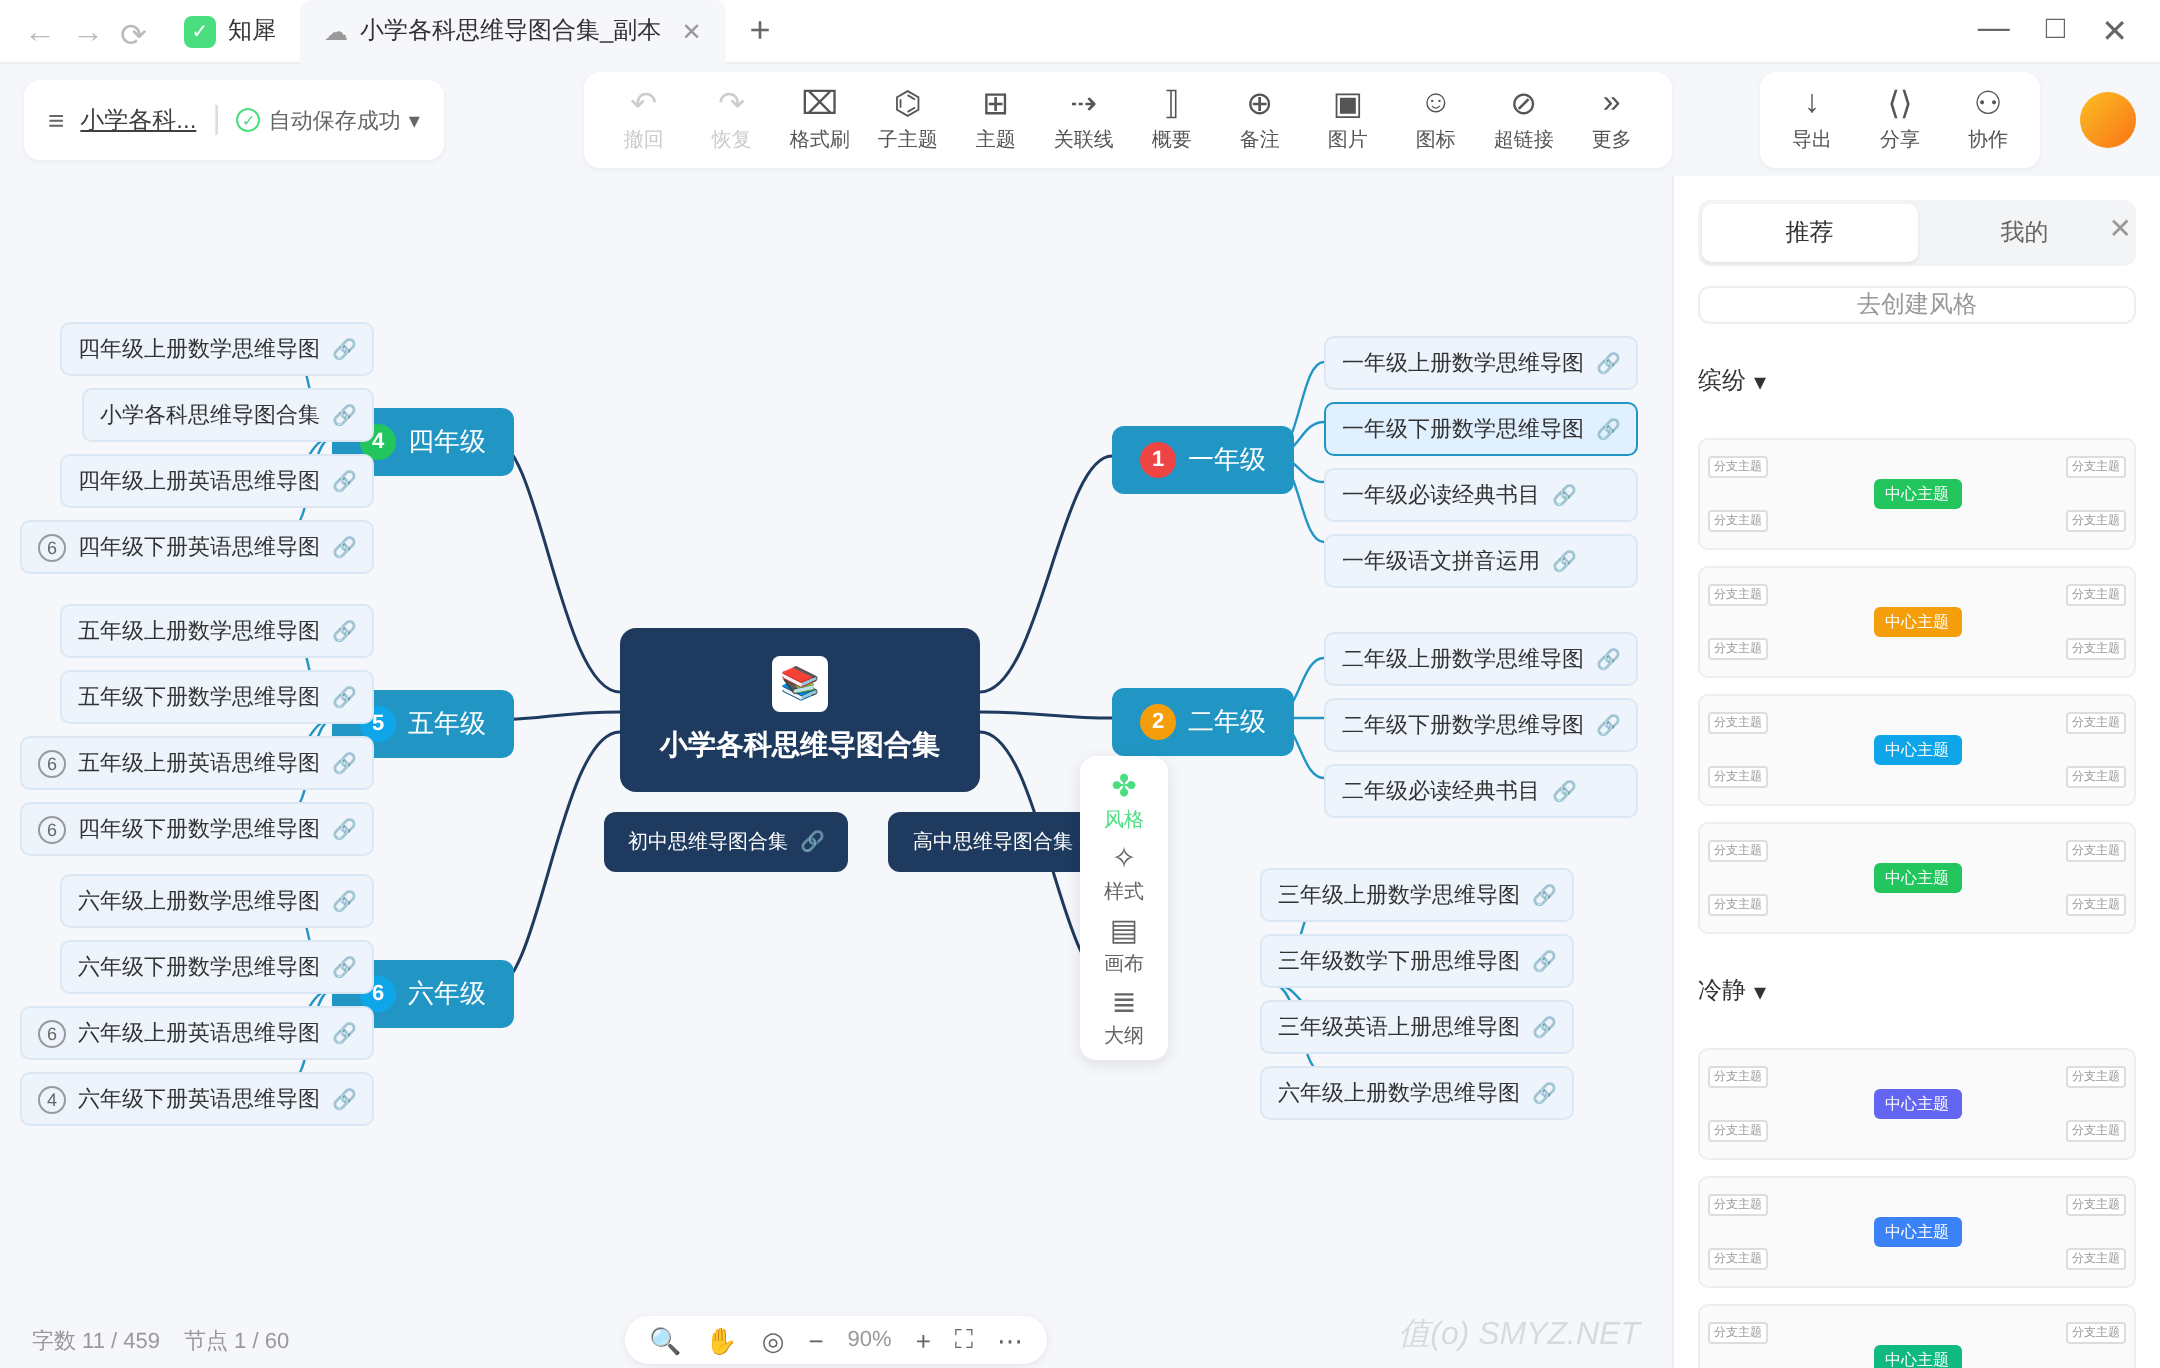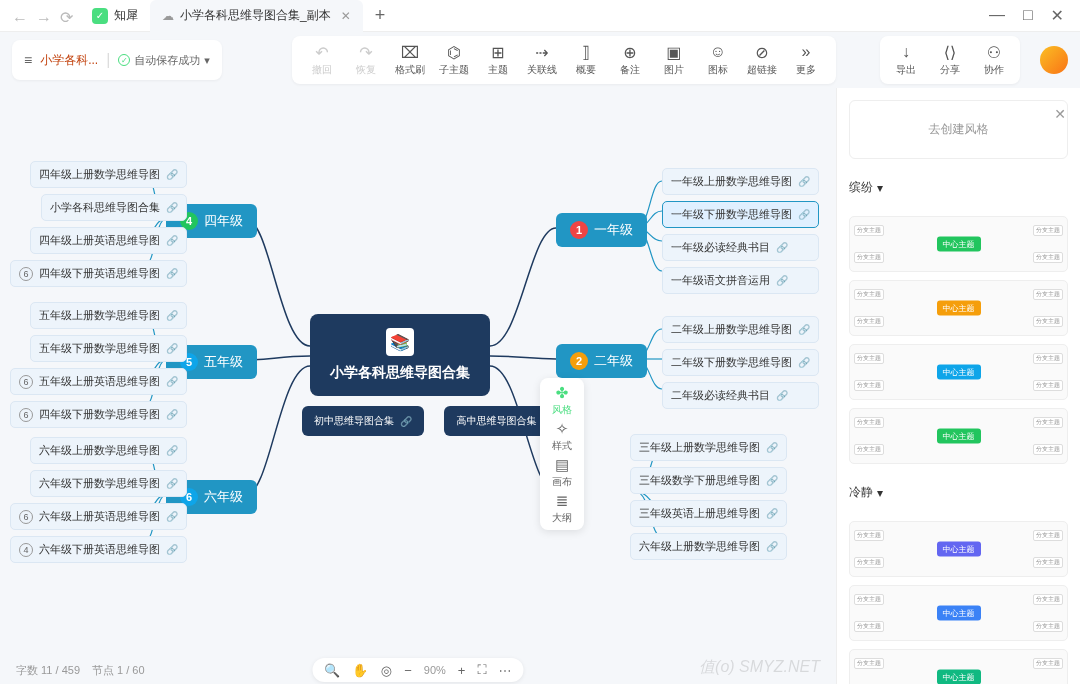--- a/index.html
+++ b/index.html
@@ -9,21 +9,21 @@
 .tab{display:flex;align-items:center;height:32px;padding:0 12px;font-size:12px;color:#333;gap:6px}
 .tab.active{background:#f5f7fa;border-radius:6px 6px 0 0}
 .logo{width:16px;height:16px;background:#4ade80;border-radius:4px;display:flex;align-items:center;justify-content:center;color:#fff;font-size:10px}
 .cloud{color:#999}
 .tab-close{color:#999;margin-left:4px}
 .addtab{margin-left:12px;color:#666;font-size:18px}
 .winbtns{margin-left:auto;display:flex;gap:18px;color:#666;padding-right:8px}
 .toolbar-row{height:56px;display:flex;align-items:center;padding:0 12px;gap:10px}
 .doc-info{background:#fff;border-radius:8px;height:40px;display:flex;align-items:center;padding:0 12px;gap:8px;box-shadow:0 1px 3px rgba(0,0,0,.05)}
 .hamburger{font-size:14px;color:#666}
-.doc-title{font-size:12px;color:#c2410c;}
+.doc-title{font-size:12px;color:#404040;text-decoration:underline}
 .sep{color:#ddd}
 .autosave{font-size:11px;color:#666;display:flex;align-items:center;gap:4px}
 .check{width:12px;height:12px;border:1.5px solid #4ade80;border-radius:50%;display:flex;align-items:center;justify-content:center;color:#4ade80;font-size:8px}
 .toolbar{background:#fff;border-radius:8px;height:48px;display:flex;align-items:center;padding:0 8px;margin-left:60px;box-shadow:0 1px 3px rgba(0,0,0,.05)}
 .tb-btn{display:flex;flex-direction:column;align-items:center;justify-content:center;width:44px;height:44px;gap:2px;cursor:pointer;color:#555}
 .tb-btn.disabled{color:#ccc}
 .tb-ico{font-size:16px;height:18px;display:flex;align-items:center}
 .tb-lbl{font-size:10px}
 .right-actions{margin-left:auto;background:#fff;border-radius:8px;height:48px;display:flex;align-items:center;padding:0 4px;box-shadow:0 1px 3px rgba(0,0,0,.05)}
 .avatar{width:28px;height:28px;border-radius:50%;background:linear-gradient(135deg,#fbbf24,#f97316);margin-left:10px}
@@ -44,21 +44,21 @@
 .leaf .link-ico{color:#888}
 .side-tools{position:absolute;right:252px;top:290px;background:#fff;border-radius:8px;box-shadow:0 2px 8px rgba(0,0,0,.1);display:flex;flex-direction:column;padding:4px}
 .st-btn{width:36px;height:36px;display:flex;flex-direction:column;align-items:center;justify-content:center;font-size:10px;color:#666;gap:1px;cursor:pointer}
 .st-btn.active{color:#4ade80}
 .st-ico{font-size:15px}
 .panel{position:absolute;right:0;top:88px;bottom:0;width:244px;background:#fff;border-left:1px solid #eee;padding:12px;overflow:hidden}
 .panel-tabs{display:flex;background:#f3f4f6;border-radius:6px;padding:2px;margin-bottom:10px}
 .ptab{flex:1;text-align:center;padding:6px;font-size:12px;color:#666;cursor:pointer;border-radius:5px}
 .ptab.active{background:#fff;color:#333;box-shadow:0 1px 2px rgba(0,0,0,.08)}
 .panel-close{position:absolute;right:14px;top:18px;color:#999;font-size:14px;cursor:pointer}
-.create-style{border:1px solid #eee;border-radius:6px;padding:20px;text-align:center;font-size:12px;color:#999;margin-bottom:14px;cursor:pointer}
+.create-style{border:1px solid #eee;border-radius:6px;padding:0;text-align:center;font-size:12px;color:#999;margin-bottom:14px;cursor:pointer}
 .cat-title{font-size:12px;color:#333;margin:20px 0;display:flex;align-items:center;gap:4px}
 .thumbs{display:grid;grid-template-columns:1fr;gap:8px;margin-bottom:10px}
 .thumb{height:56px;border:1px solid #eee;border-radius:5px;position:relative;overflow:hidden;cursor:pointer;background:#fafafa}
 .thumb-center{position:absolute;left:50%;top:50%;transform:translate(-50%,-50%);padding:2px 6px;border-radius:3px;font-size:8px;color:#fff}
 .thumb-leaf{position:absolute;font-size:6px;color:#999;background:#fff;border:.5px solid #ddd;padding:0 2px;border-radius:2px}
 .statusbar{position:absolute;left:0;bottom:0;right:244px;height:28px;display:flex;align-items:center;padding:0 16px;font-size:11px;color:#999;background:#f5f7fa}
 .zoom-ctrl{position:absolute;left:50%;transform:translateX(-50%);display:flex;align-items:center;gap:12px;background:#fff;border-radius:14px;padding:4px 12px;box-shadow:0 1px 4px rgba(0,0,0,.08)}
 .zc-ico{font-size:13px;color:#666;cursor:pointer}
 .watermark{position:absolute;right:260px;bottom:6px;font-size:16px;color:rgba(0,0,0,.12);font-style:italic}
 </style>
@@ -370,20 +370,24 @@
         <span>画布</span>
       </div>
       <div class="st-btn">
         <span class="st-ico">≣</span>
         <span>大纲</span>
       </div>
     </div>
 </div>
 
 <div class="panel">
+  <div class="panel-tabs">
+    <div class="ptab active">推荐</div>
+    <div class="ptab">我的</div>
+  </div>
   <span class="panel-close">✕</span>
   <div class="create-style">去创建风格</div>
   <div id="panel-cats">
       <div class="cat-title">缤纷 <span>▾</span></div>
       <div class="thumbs">
         <div class="thumb">
           <div class="thumb-center" style="background:#22c55e">中心主题</div>
       <span class="thumb-leaf" style="left:4px;top:8px">分支主题</span>
       <span class="thumb-leaf" style="right:4px;top:8px">分支主题</span>
       <span class="thumb-leaf" style="left:4px;bottom:8px">分支主题</span>

